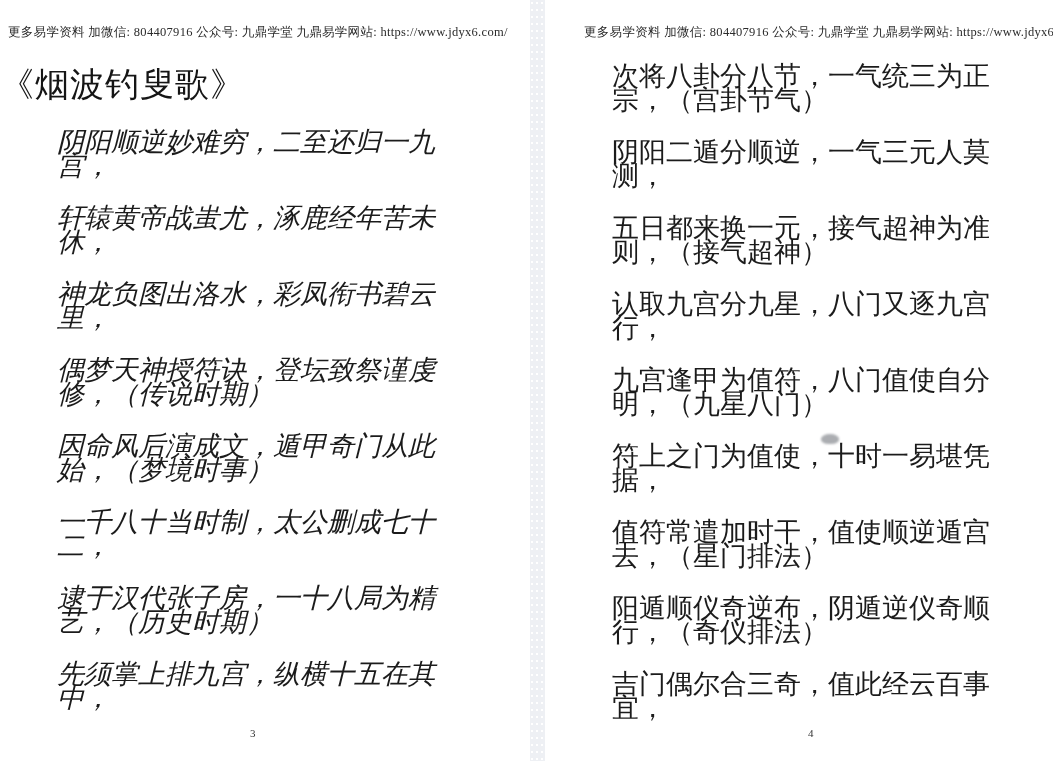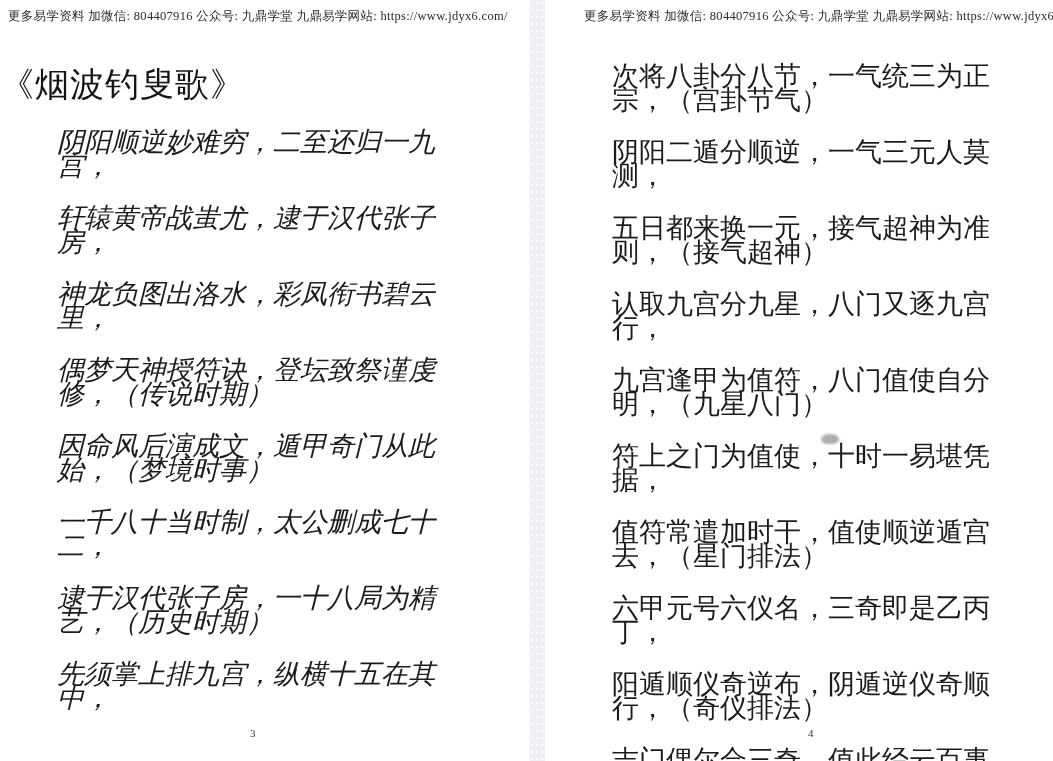--- a/index.html
+++ b/index.html
@@ -25,21 +25,21 @@
   .page.right { width: 508px; }
   .gutter {
     width: 15px;
     height: 761px;
     background-color: #eef0f4;
     background-image: radial-gradient(circle at 2px 3px, #ffffff 1px, rgba(255,255,255,0) 1.4px);
     background-size: 5px 7px;
   }
   .wm-header {
     position: absolute;
-    top: 9px;
+    top: 25px;
     font-size: 12.5px;
     line-height: 15px;
     color: #2b2b2b;
     white-space: nowrap;
     letter-spacing: 0.3px;
   }
   .page.left  .wm-header { left: 8px; }
   .page.right .wm-header { left: 39px; }
   .doc-title {
     position: absolute;
@@ -90,21 +90,21 @@
 </head>
 <body>
 
 <div class="viewer">
 
   <div class="page left">
     <div class="wm-header">更多易学资料 加微信: 804407916 公众号: 九鼎学堂 九鼎易学网站: https://www.jdyx6.com/</div>
     <h1 class="doc-title">《烟波钓叟歌》</h1>
     <div class="body-col">
         <p class="verse">阴阳顺逆妙难穷，二至还归一九宫，</p>
-        <p class="verse">轩辕黄帝战蚩尤，逮于汉代张子房，</p>
+        <p class="verse">轩辕黄帝战蚩尤，涿鹿经年苦未休，</p>
         <p class="verse">神龙负图出洛水，彩凤衔书碧云里，</p>
         <p class="verse">偶梦天神授符诀，登坛致祭谨虔修，（传说时期）</p>
         <p class="verse">因命风后演成文，遁甲奇门从此始，（梦境时事）</p>
         <p class="verse">一千八十当时制，太公删成七十二，</p>
         <p class="verse">逮于汉代张子房，一十八局为精艺，（历史时期）</p>
         <p class="verse">先须掌上排九宫，纵横十五在其中，</p>
       </div>
     <div class="page-number">3</div>
   </div>
 
@@ -113,21 +113,20 @@
   <div class="page right">
     <div class="wm-header">更多易学资料 加微信: 804407916 公众号: 九鼎学堂 九鼎易学网站: https://www.jdyx6.com/</div>
     <div class="body-col">
         <p class="verse">次将八卦分八节，一气统三为正宗，（宫卦节气）</p>
         <p class="verse">阴阳二遁分顺逆，一气三元人莫测，</p>
         <p class="verse">五日都来换一元，接气超神为准则，（接气超神）</p>
         <p class="verse">认取九宫分九星，八门又逐九宫行，</p>
         <p class="verse">九宫逢甲为值符，八门值使自分明，（九星八门）</p>
         <p class="verse">符上之门为值使，十时一易堪凭据，</p>
         <p class="verse">值符常遣加时干，值使顺逆遁宫去，（星门排法）</p>
-        <p class="verse">六甲元号六仪名，三奇即是乙丙丁，</p>
         <p class="verse">阳遁顺仪奇逆布，阴遁逆仪奇顺行，（奇仪排法）</p>
         <p class="verse">吉门偶尔合三奇，值此经云百事宜，</p>
       </div>
     <div class="smudge"></div>
     <div class="page-number">4</div>
   </div>
 
 </div>
 
 </body></html>

